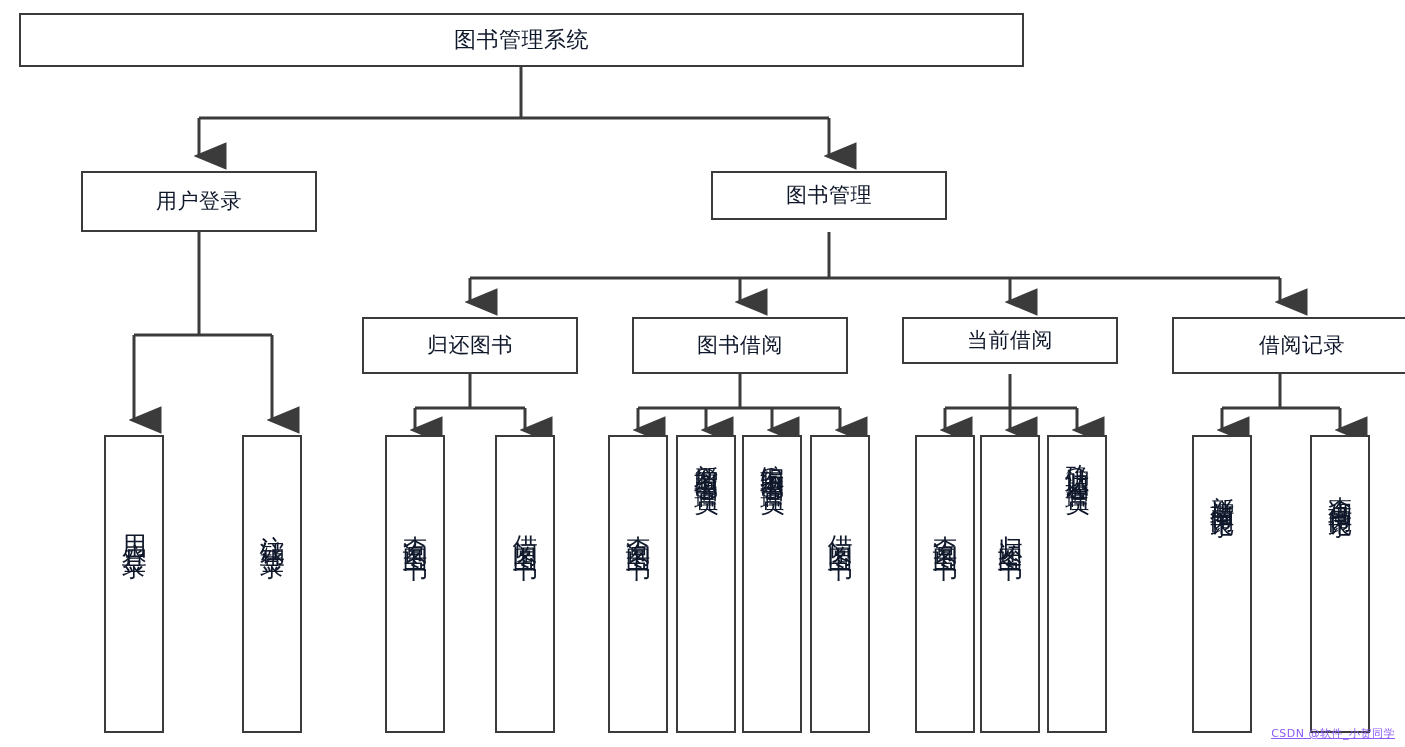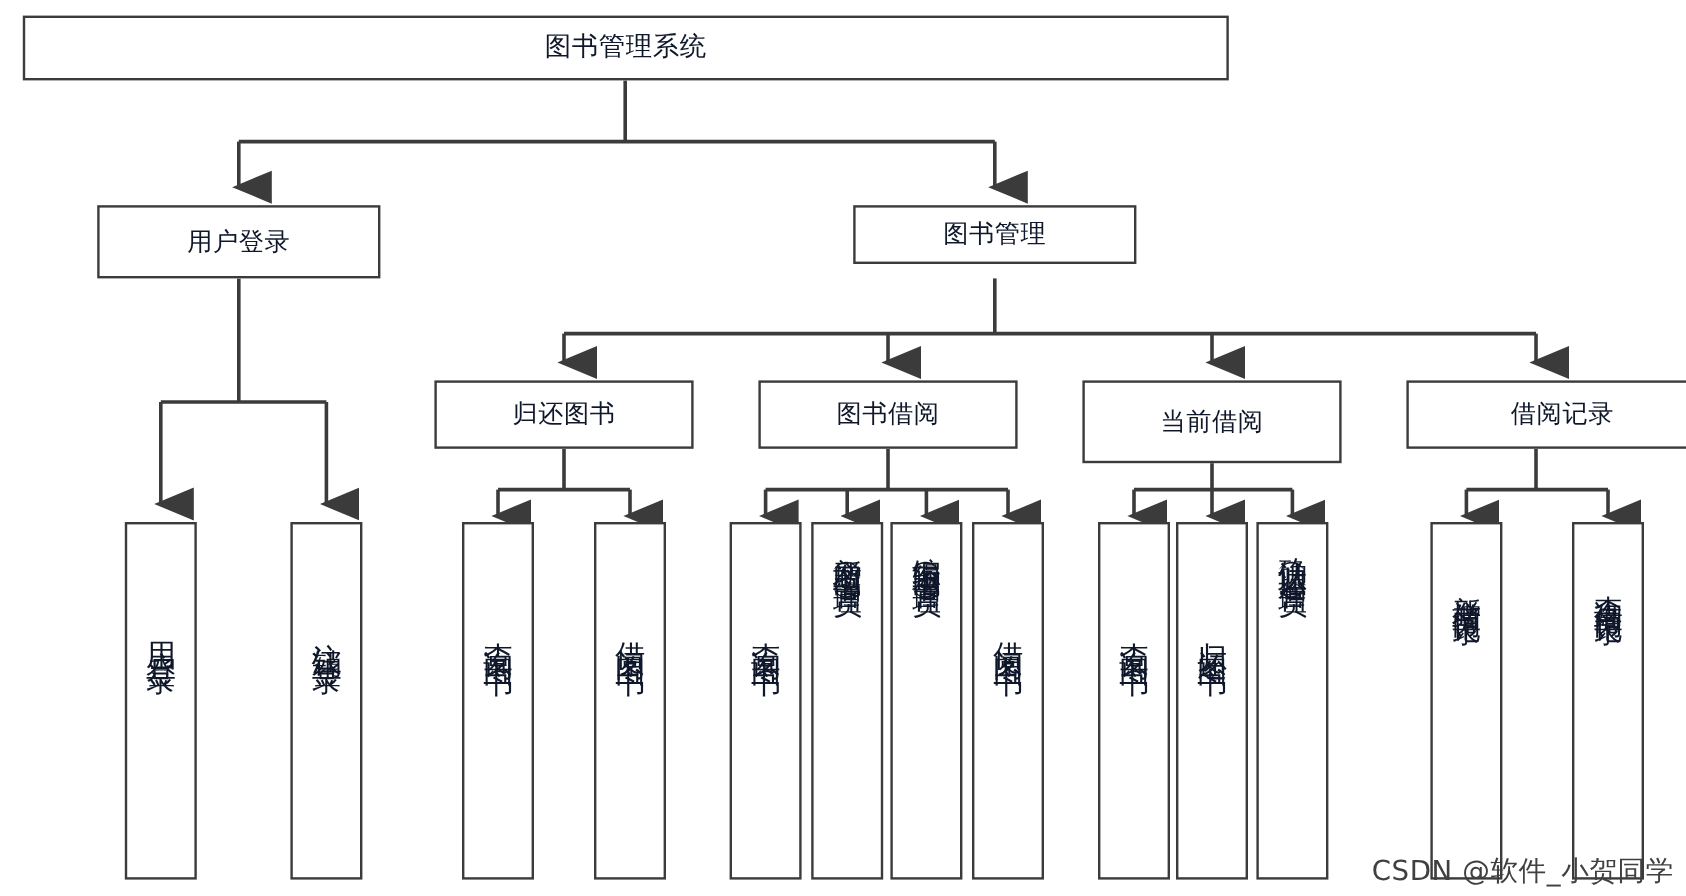--- a/index.html
+++ b/index.html
@@ -49,25 +49,26 @@
     letter-spacing:7px;
     white-space:nowrap;
   }
   .v-node.tall .label{font-size:24px;letter-spacing:4px;}
 
   
   #watermark{
     position:absolute;
     right:10px;
     bottom:6px;
-    font-size:23px;
-    color:#404040;
+    font-size:11px;
+    color:#8b5cf6;
     letter-spacing:.5px;
     white-space:nowrap;
     user-select:none;
+    text-decoration:underline;
   }
 </style>
 </head>
 <body>
 
 <div id="canvas">
 
   <svg id="wires" viewBox="0 0 1405 747" xmlns="http://www.w3.org/2000/svg">
     <defs>
       <marker id="arrow" viewBox="0 0 12 12" refX="6" refY="10" markerWidth="11" markerHeight="11" orient="auto-start-reverse">
@@ -131,21 +132,21 @@
   </div>
 
   <div class="node h-node" style="left:362px;top:317px;width:216px;height:57px;">
     <span class="label">归还图书</span>
   </div>
 
   <div class="node h-node" style="left:632px;top:317px;width:216px;height:57px;justify-content:center;">
     <span class="label">图书借阅</span>
   </div>
 
-  <div class="node h-node" style="left:902px;top:317px;width:216px;height:69px;">
+  <div class="node h-node" style="left:902px;top:317px;width:216px;height:47px;">
     <span class="label">当前借阅</span>
   </div>
 
   <div class="node h-node" style="left:1172px;top:317px;width:260px;height:57px;">
     <span class="label">借阅记录</span>
   </div>
 
   <div class="node v-node" style="left:104px;top:435px;width:60px;height:298px;padding-top:78px;">
     <span class="label">用户登录</span>
   </div>

